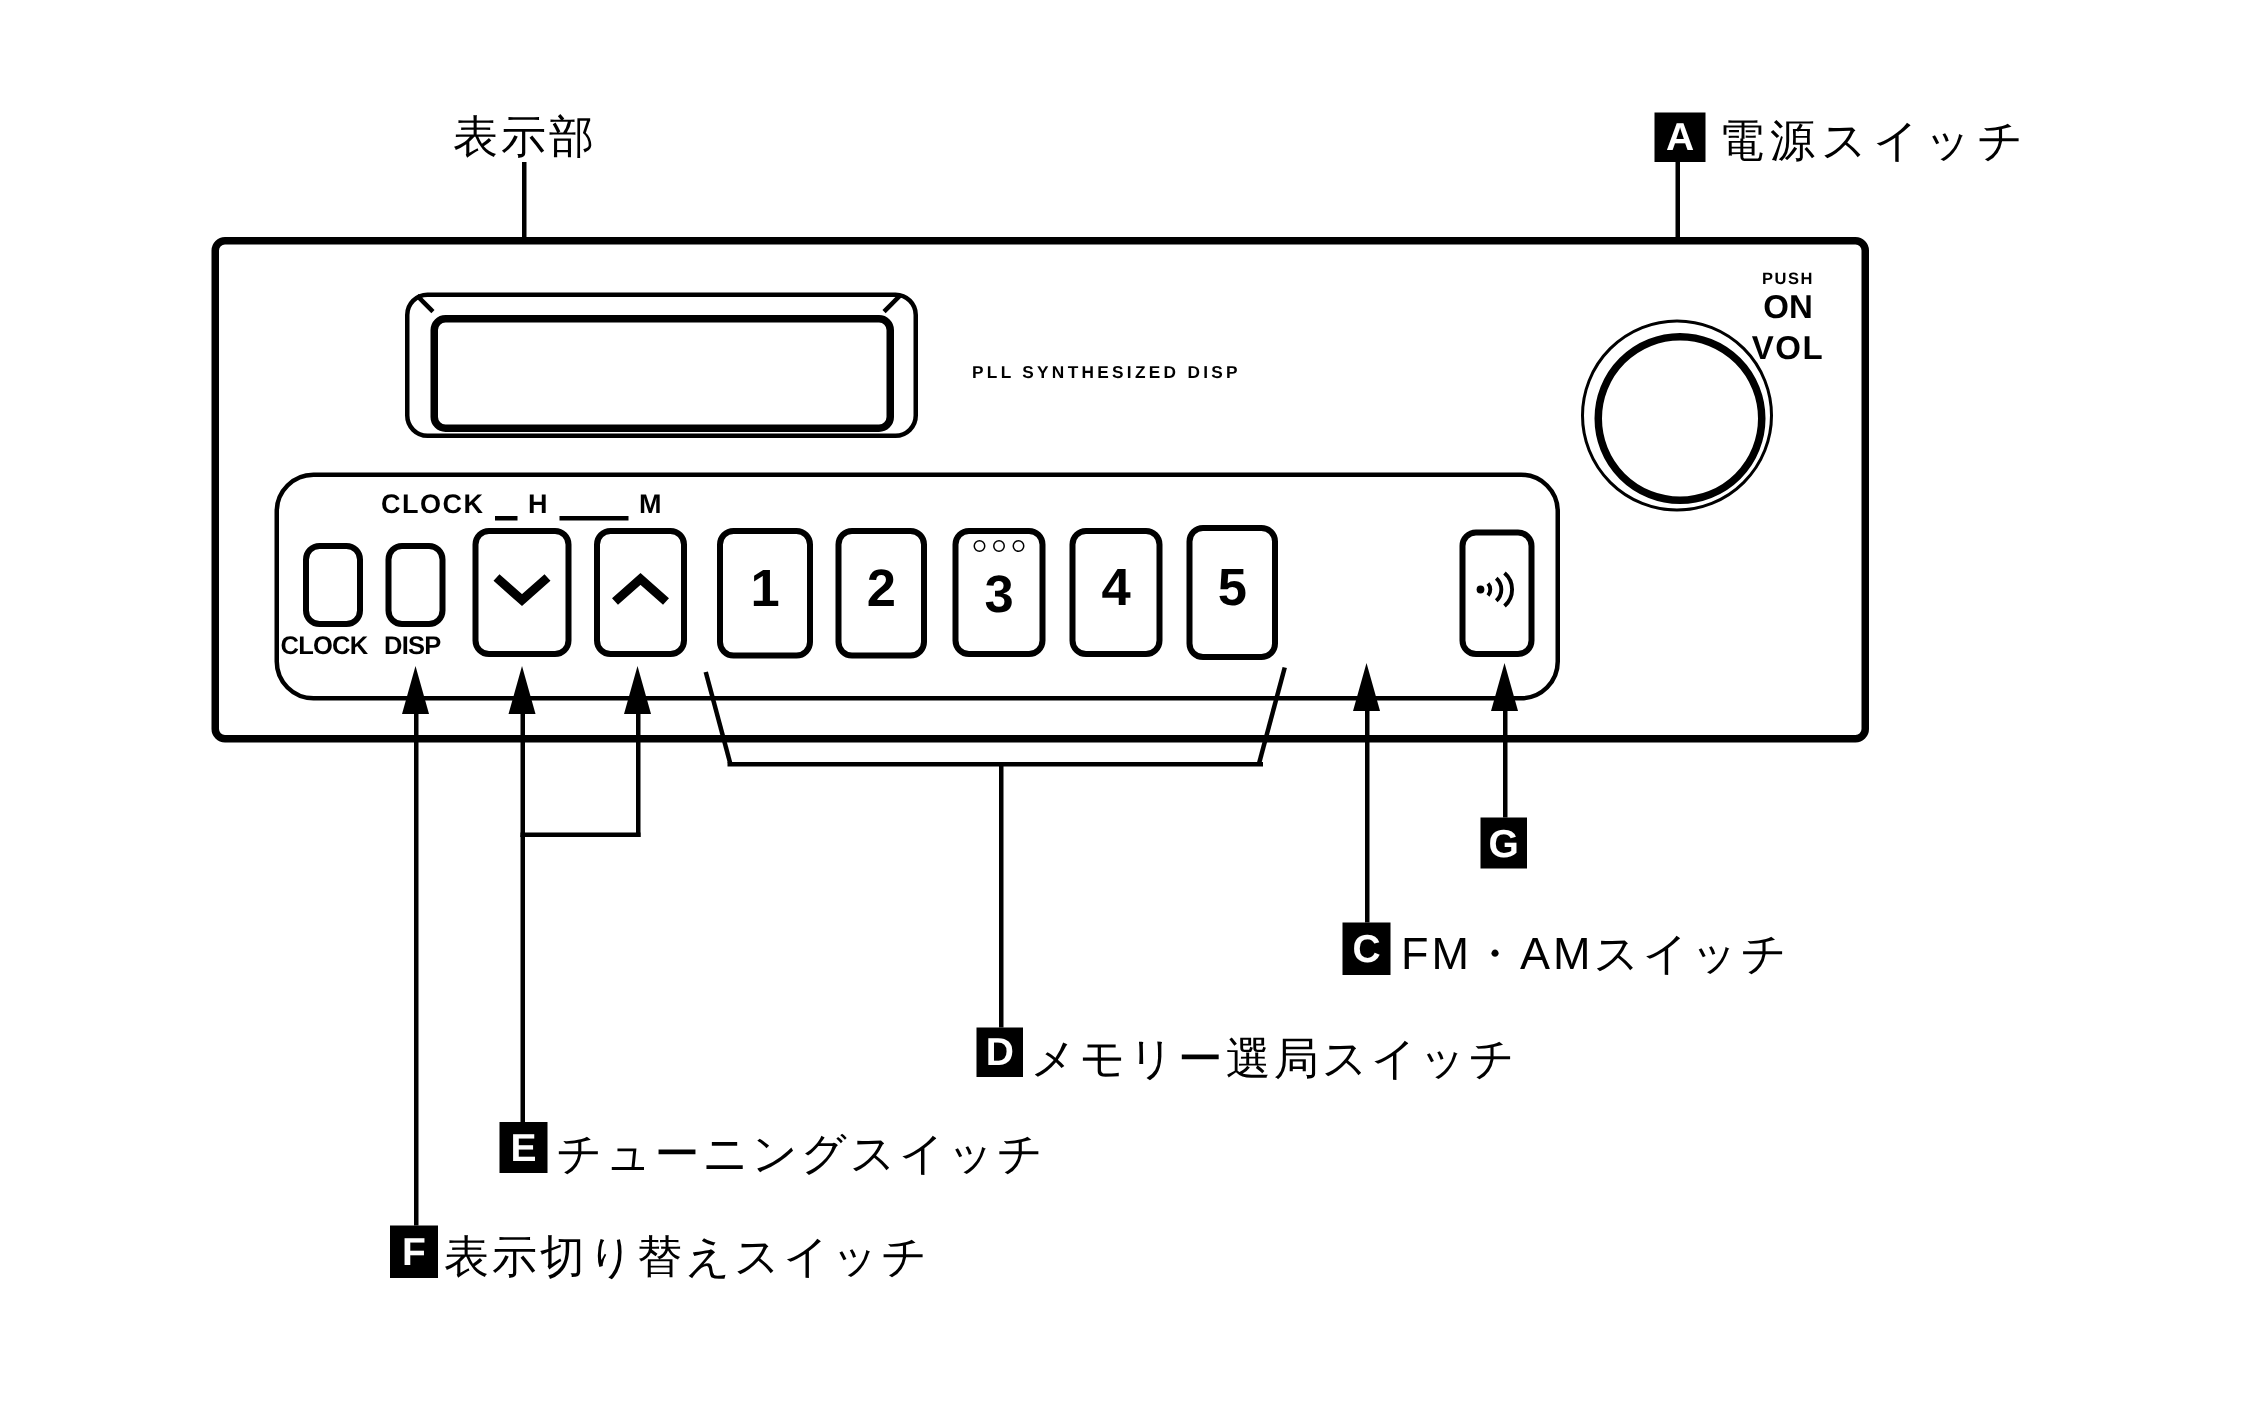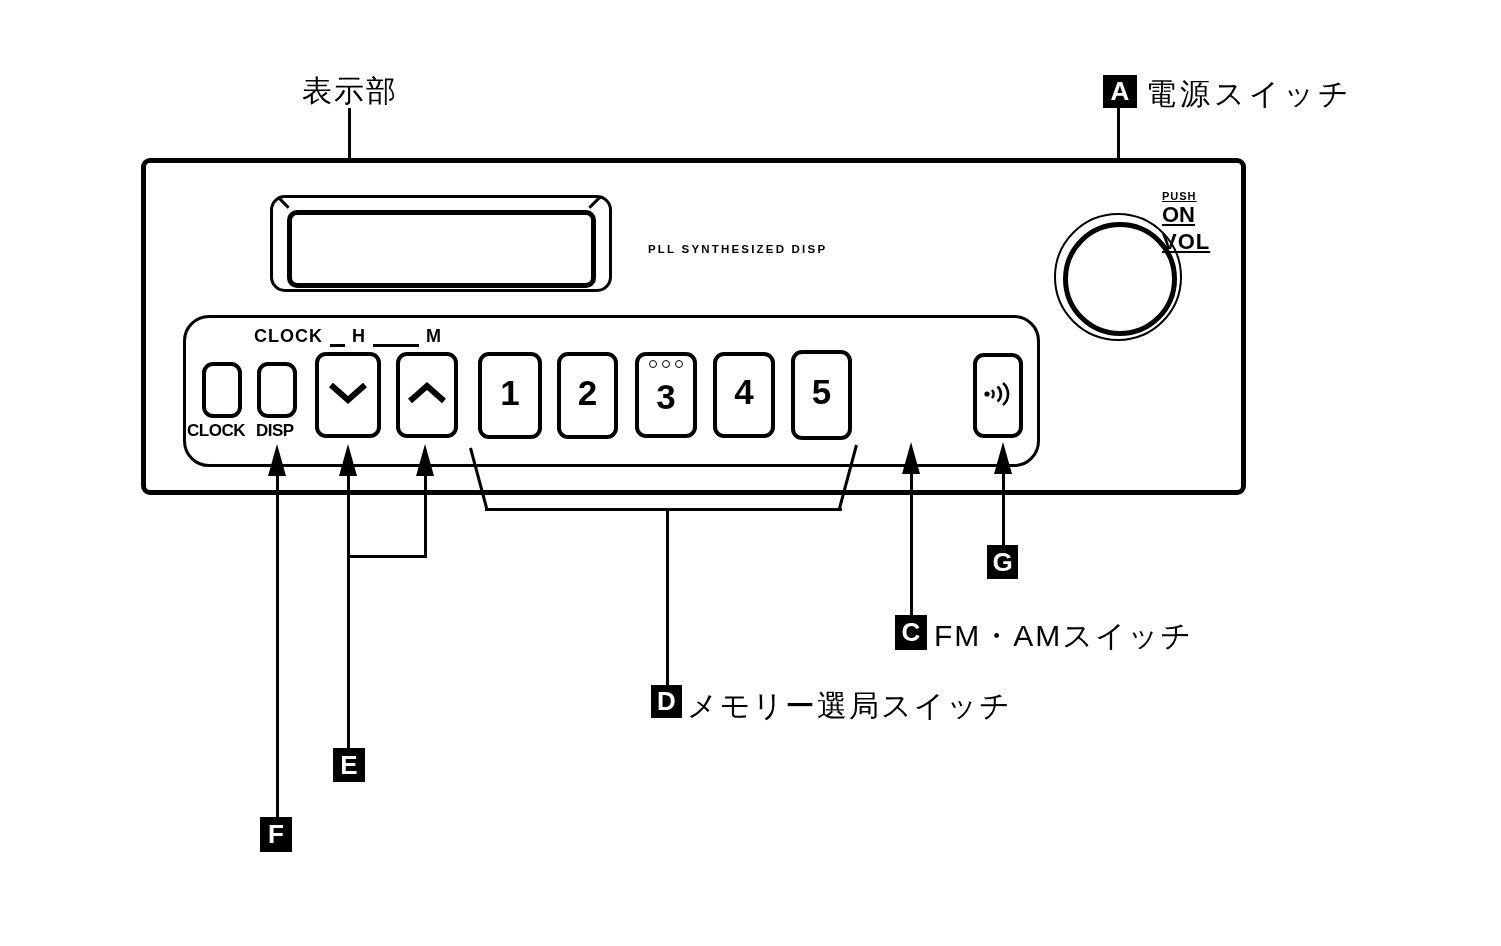--- a/index.html
+++ b/index.html
@@ -20,22 +20,22 @@
   .display{position:absolute;left:287px;top:210px;width:299px;height:68px;
            border:5px solid #000;border-radius:10px;background:#fff;}
   .bevel{position:absolute;width:15px;height:2.5px;background:#000;}
   .brand{position:absolute;left:648px;top:243px;font-size:11.5px;font-weight:bold;
          letter-spacing:2.2px;white-space:nowrap;}
   
   .knob-outer{position:absolute;left:1054px;top:213px;width:124px;height:124px;
               border:2.5px solid #000;border-radius:50%;background:#fff;}
   .knob-inner{position:absolute;left:1063px;top:222px;width:104px;height:104px;
               border:5px solid #000;border-radius:50%;background:#fff;}
-  .knob-text{position:absolute;left:1162px;top:191px;width:60px;
-             font-weight:bold;line-height:1;text-decoration:underline;}
+  .knob-text{position:absolute;left:1162px;top:181px;width:60px;text-align:center;
+             font-weight:bold;line-height:1;}
   .knob-text .push{font-size:11px;letter-spacing:1px;}
   .knob-text .on{font-size:22px;margin-top:2px;}
   .knob-text .vol{font-size:22px;margin-top:5px;letter-spacing:1px;}
   
   .panel{position:absolute;left:183px;top:315px;width:851px;height:146px;
          border:3px solid #000;border-radius:26px;background:#fff;}
   .clockrow{position:absolute;left:254px;top:326px;display:flex;align-items:flex-end;
             gap:7px;font-weight:bold;font-size:18px;letter-spacing:1px;}
   .clockrow .dash-s{width:15px;height:3px;background:#000;}
   .clockrow .dash-l{width:46px;height:3px;background:#000;}
@@ -175,16 +175,18 @@
 
   <div class="chip" style="left:987px;top:545px;width:31px;height:34px;">G</div>
 
   <div class="chip" style="left:895px;top:615px;width:32px;height:35px;">C</div>
   <div class="jp" style="left:934px;top:616px;">FM・AMスイッチ</div>
 
   <div class="chip" style="left:651px;top:685px;width:31px;height:33px;">D</div>
   <div class="jp" style="left:687px;top:686px;">メモリー選局スイッチ</div>
 
   <div class="chip" style="left:333px;top:748px;width:32px;height:34px;">E</div>
+  <div class="jp" style="left:371px;top:749px;">チューニングスイッチ</div>
 
   <div class="chip" style="left:260px;top:817px;width:32px;height:35px;">F</div>
+  <div class="jp" style="left:296px;top:818px;">表示切り替えスイッチ</div>
 
 </div>
 
 </body></html>

